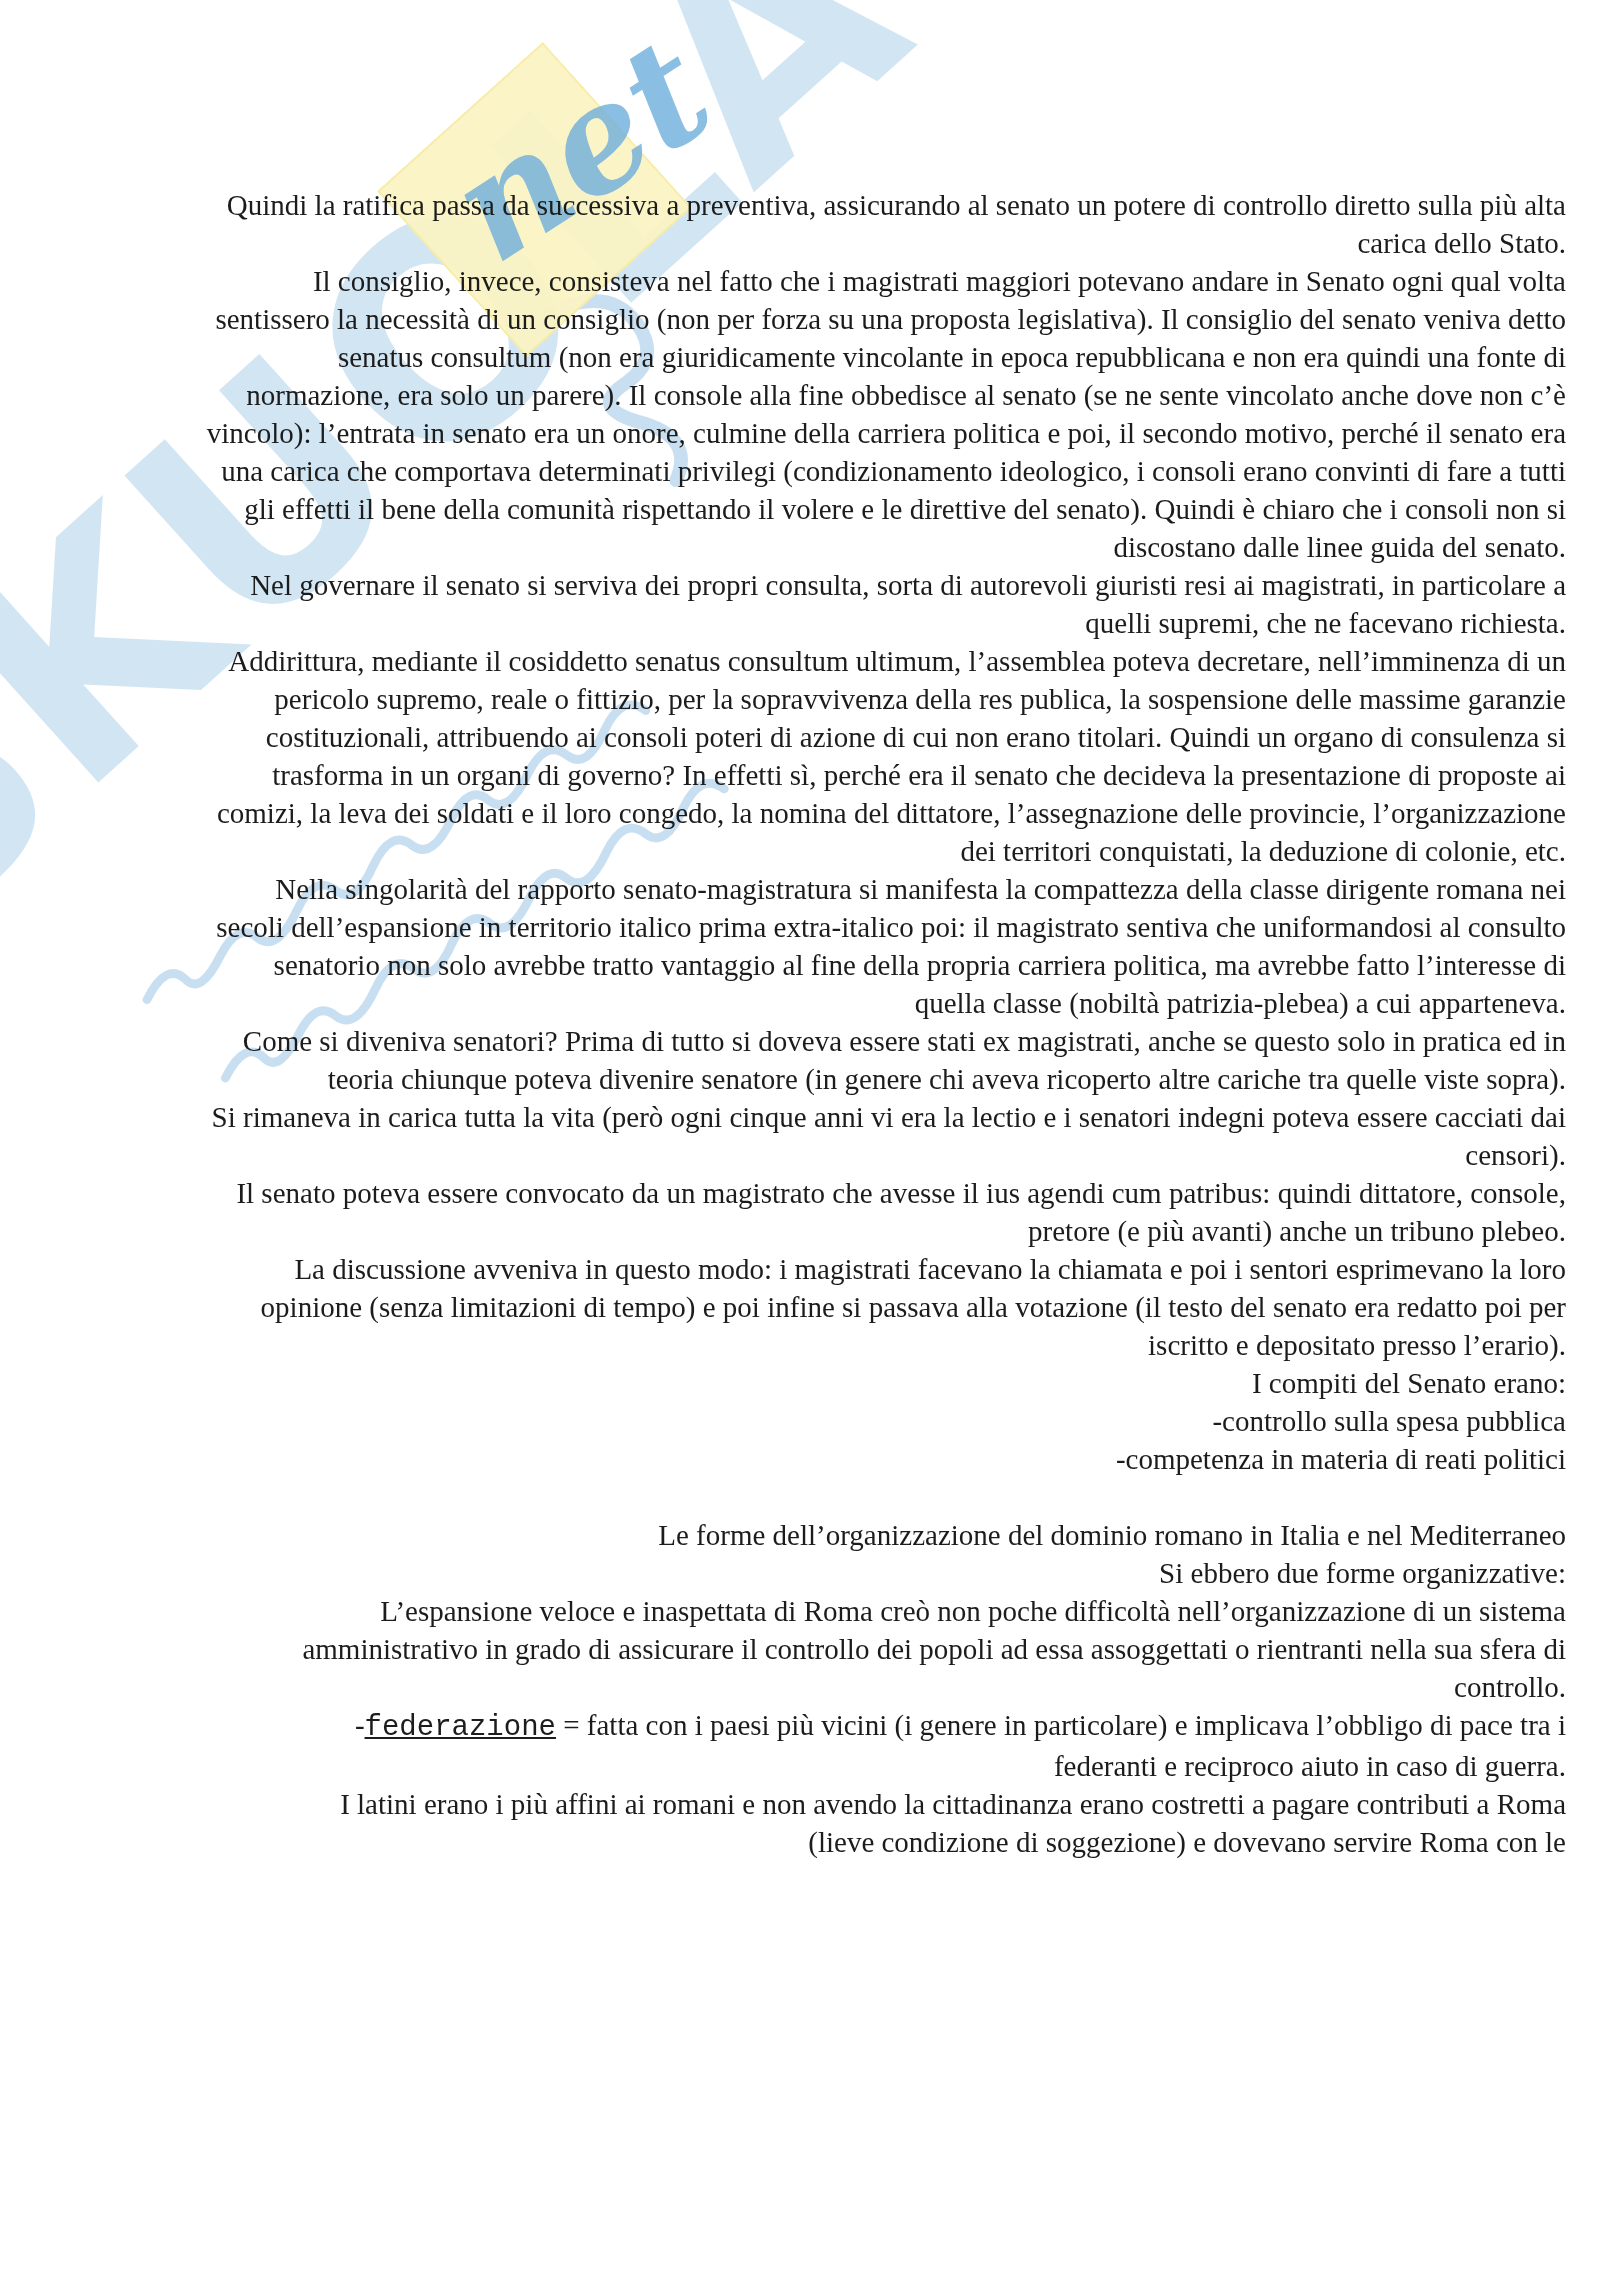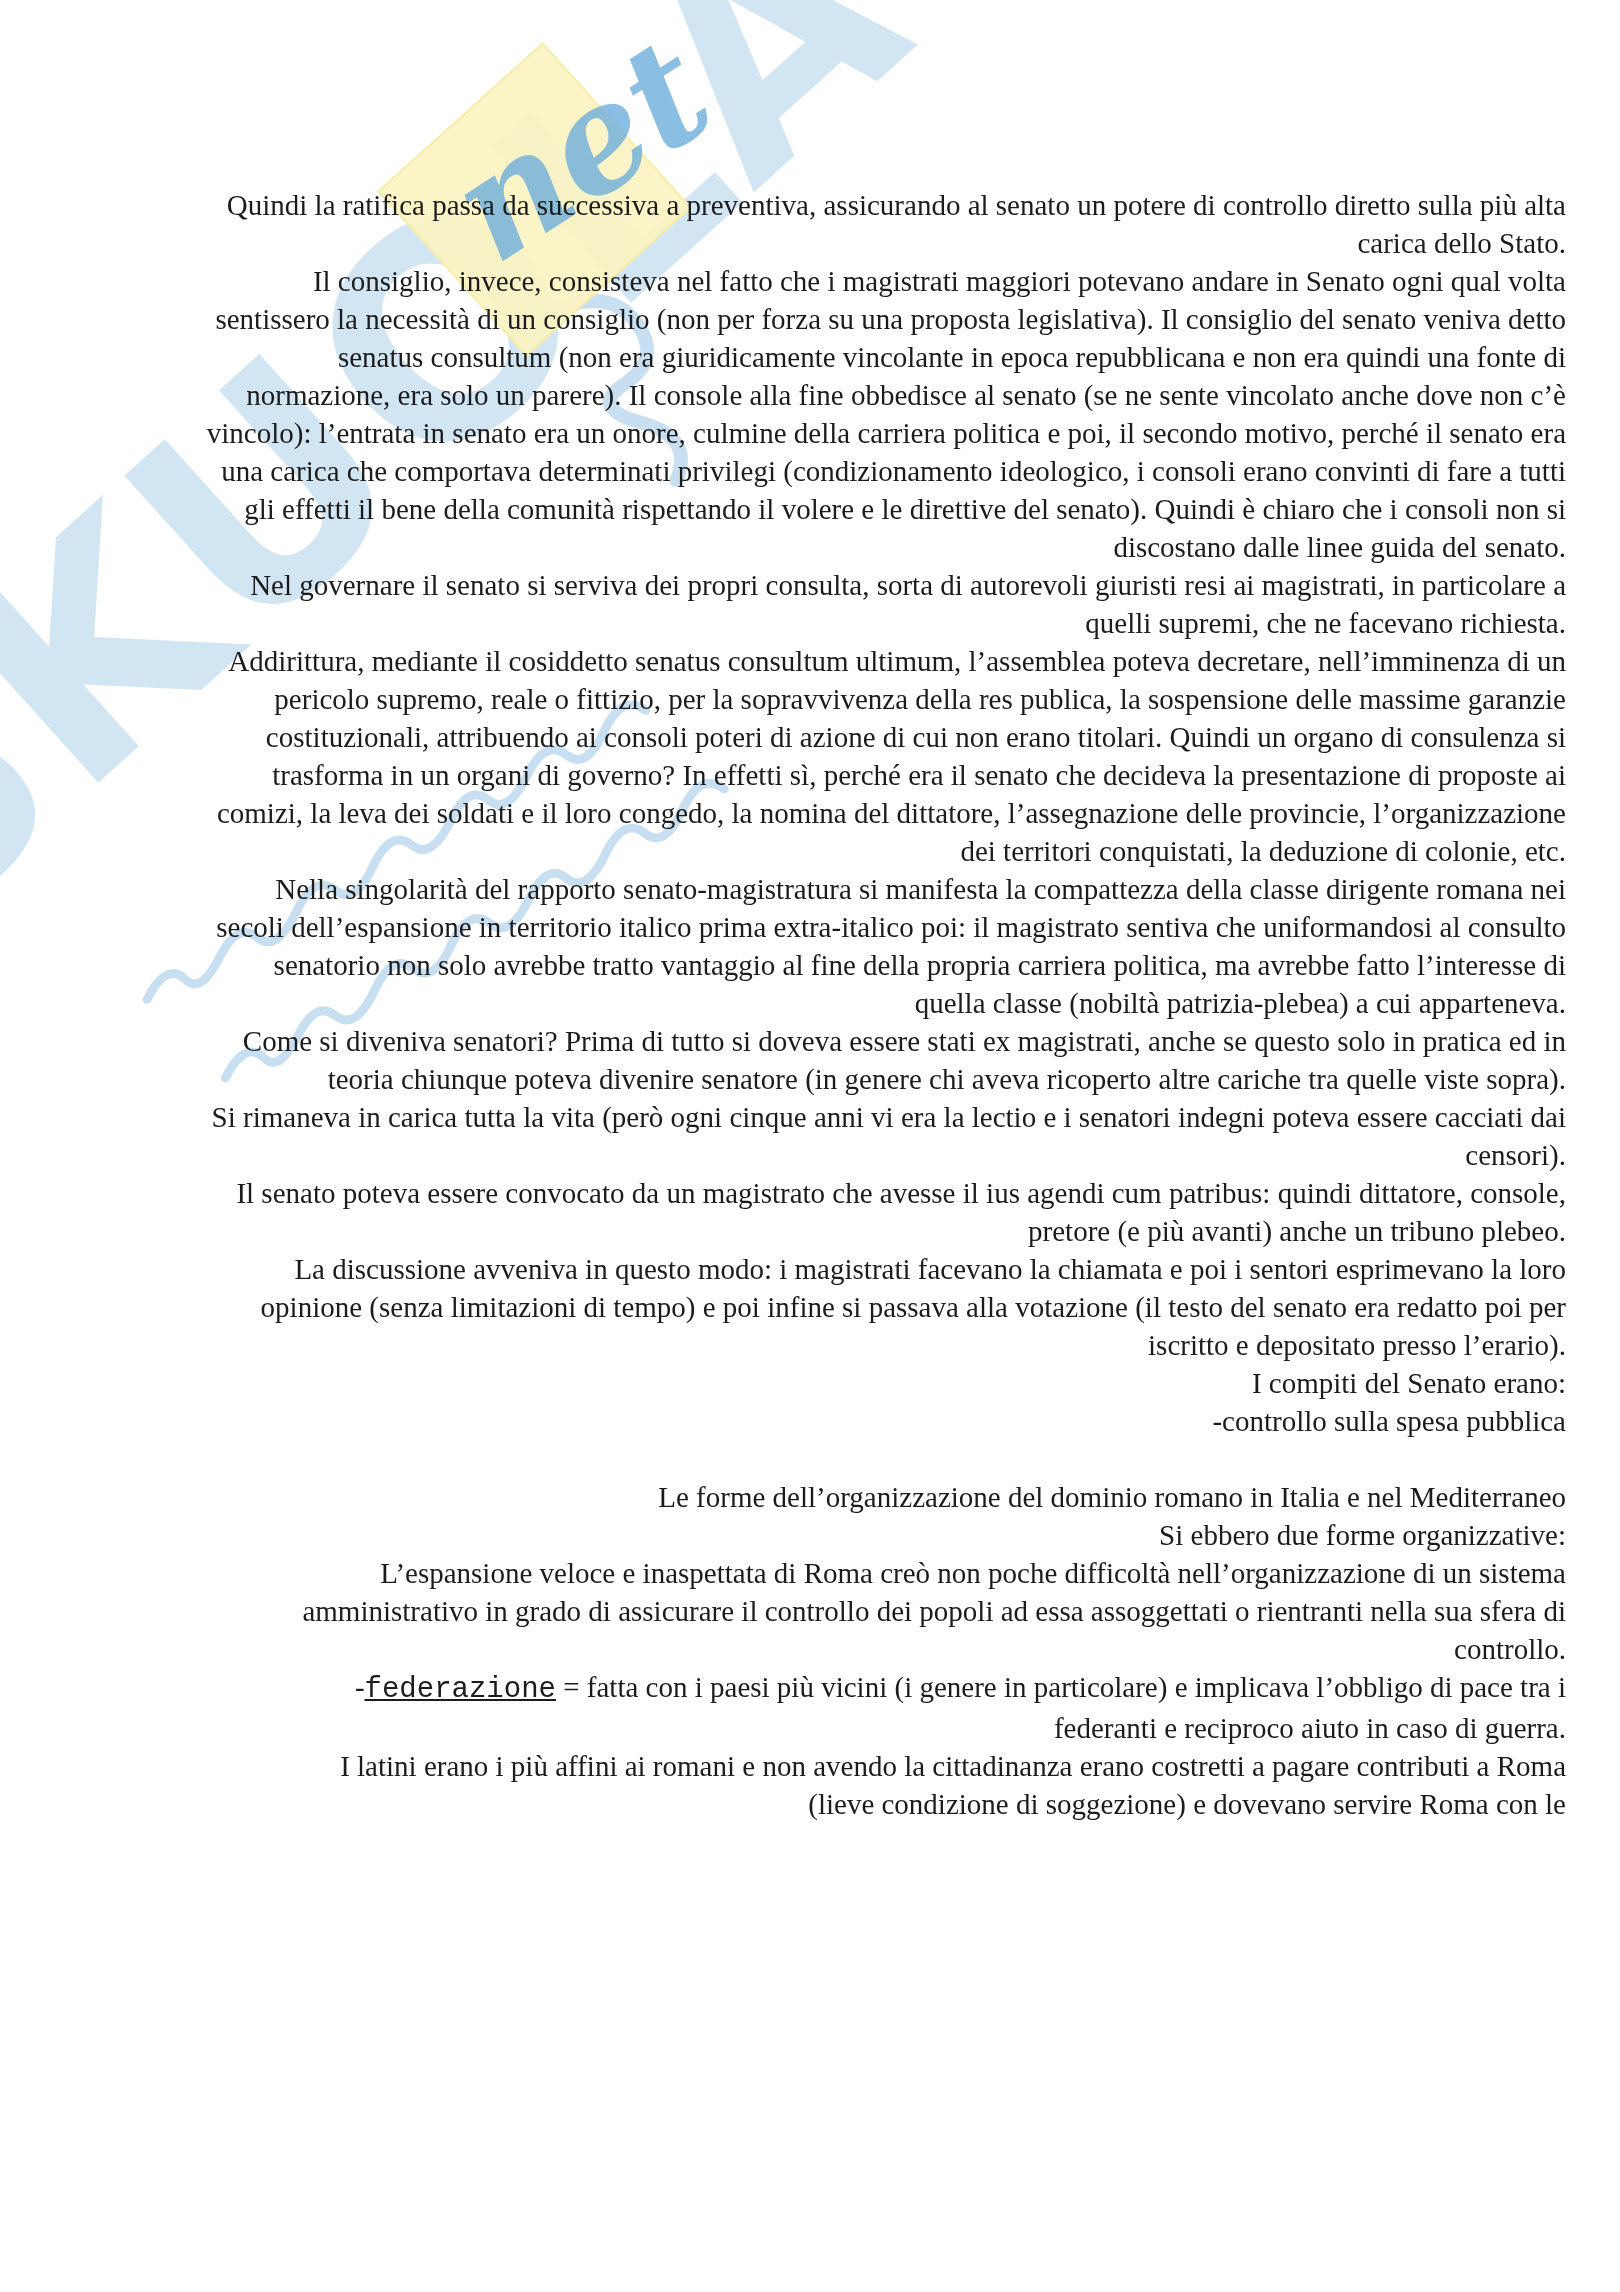--- a/index.html
+++ b/index.html
@@ -70,20 +70,21 @@
     <div class="para ">Il consiglio, invece, consisteva nel fatto che i magistrati maggiori potevano andare in Senato ogni qual volta sentissero la necessità di un consiglio (non per forza su una proposta legislativa). Il consiglio del senato veniva detto senatus consultum (non era giuridicamente vincolante in epoca repubblicana e non era quindi una fonte di normazione, era solo un parere). Il console alla fine obbedisce al senato (se ne sente vincolato anche dove non c’è vincolo): l’entrata in senato era un onore, culmine della carriera politica e poi, il secondo motivo, perché il senato era una carica che comportava determinati privilegi (condizionamento ideologico, i consoli erano convinti di fare a tutti gli effetti il bene della comunità rispettando il volere e le direttive del senato). Quindi è chiaro che i consoli non si discostano dalle linee guida del senato.</div>
     <div class="para ">Nel governare il senato si serviva dei propri consulta, sorta di autorevoli giuristi resi ai magistrati, in particolare a quelli supremi, che ne facevano richiesta.</div>
     <div class="para ">Addirittura, mediante il cosiddetto senatus consultum ultimum, l’assemblea poteva decretare, nell’imminenza di un pericolo supremo, reale o fittizio, per la sopravvivenza della res publica, la sospensione delle massime garanzie costituzionali, attribuendo ai consoli poteri di azione di cui non erano titolari. Quindi un organo di consulenza si trasforma in un organi di governo? In effetti sì, perché era il senato che decideva la presentazione di proposte ai comizi, la leva dei soldati e il loro congedo, la nomina del dittatore, l’assegnazione delle provincie, l’organizzazione dei territori conquistati, la deduzione di colonie, etc.</div>
     <div class="para ">Nella singolarità del rapporto senato-magistratura si manifesta la compattezza della classe dirigente romana nei secoli dell’espansione in territorio italico prima extra-italico poi: il magistrato sentiva che uniformandosi al consulto senatorio non solo avrebbe tratto vantaggio al fine della propria carriera politica, ma avrebbe fatto l’interesse di quella classe (nobiltà patrizia-plebea) a cui apparteneva.</div>
     <div class="para ">Come si diveniva senatori? Prima di tutto si doveva essere stati ex magistrati, anche se questo solo in pratica ed in teoria chiunque poteva divenire senatore (in genere chi aveva ricoperto altre cariche tra quelle viste sopra).</div>
     <div class="para ">Si rimaneva in carica tutta la vita (però ogni cinque anni vi era la lectio e i senatori indegni poteva essere cacciati dai censori).</div>
     <div class="para ">Il senato poteva essere convocato da un magistrato che avesse il ius agendi cum patribus: quindi dittatore, console, pretore (e più avanti) anche un tribuno plebeo.</div>
     <div class="para ">La discussione avveniva in questo modo: i magistrati facevano la chiamata e poi i sentori esprimevano la loro opinione (senza limitazioni di tempo) e poi infine si passava alla votazione (il testo del senato era redatto poi per iscritto e depositato presso l’erario).</div>
     <div class="para ">I compiti del Senato erano:</div>
     <div class="para ">-controllo sulla spesa pubblica</div>
+    <div class="para ">-competenza in materia di reati politici</div>
     <div class="spacer"></div>
     <div class="para heading">Le forme dell’organizzazione del dominio romano in Italia e nel Mediterraneo</div>
     <div class="para ">Si ebbero due forme organizzative:</div>
     <div class="para ">L’espansione veloce e inaspettata di Roma creò non poche difficoltà nell’organizzazione di un sistema amministrativo in grado di assicurare il controllo dei popoli ad essa assoggettati o rientranti nella sua sfera di controllo.</div>
     <div class="para bullet"><span class="marker">-</span><span class="underline">federazione</span><span> = fatta con i paesi più vicini (i genere in particolare) e implicava l’obbligo di pace tra i federanti e reciproco aiuto in caso di guerra.</span></div>
     <div class="para indent">I latini erano i più affini ai romani e non avendo la cittadinanza erano costretti a pagare contributi a Roma (lieve condizione di soggezione) e dovevano servire Roma con le</div>
   </div>
 
 
 </body></html>

